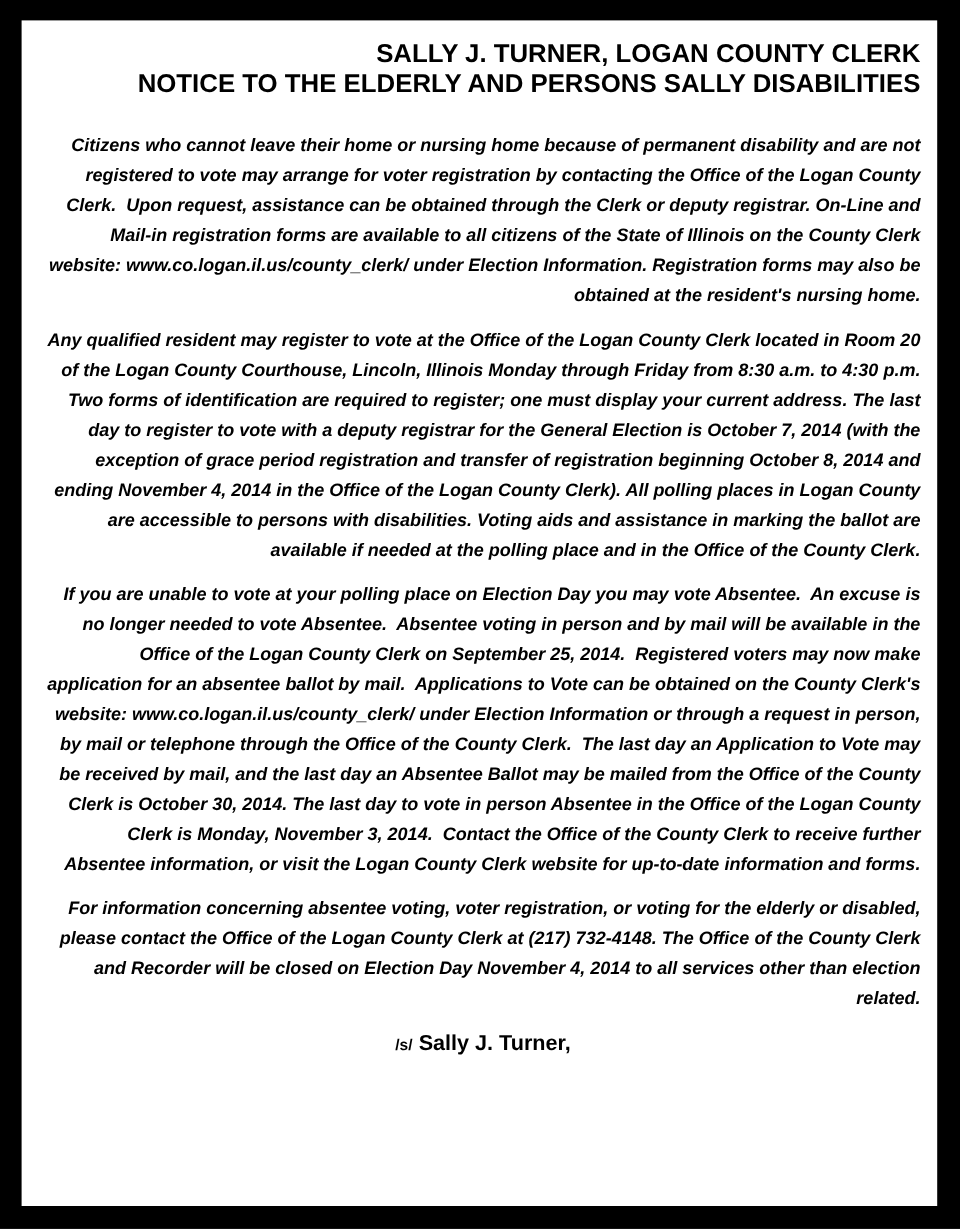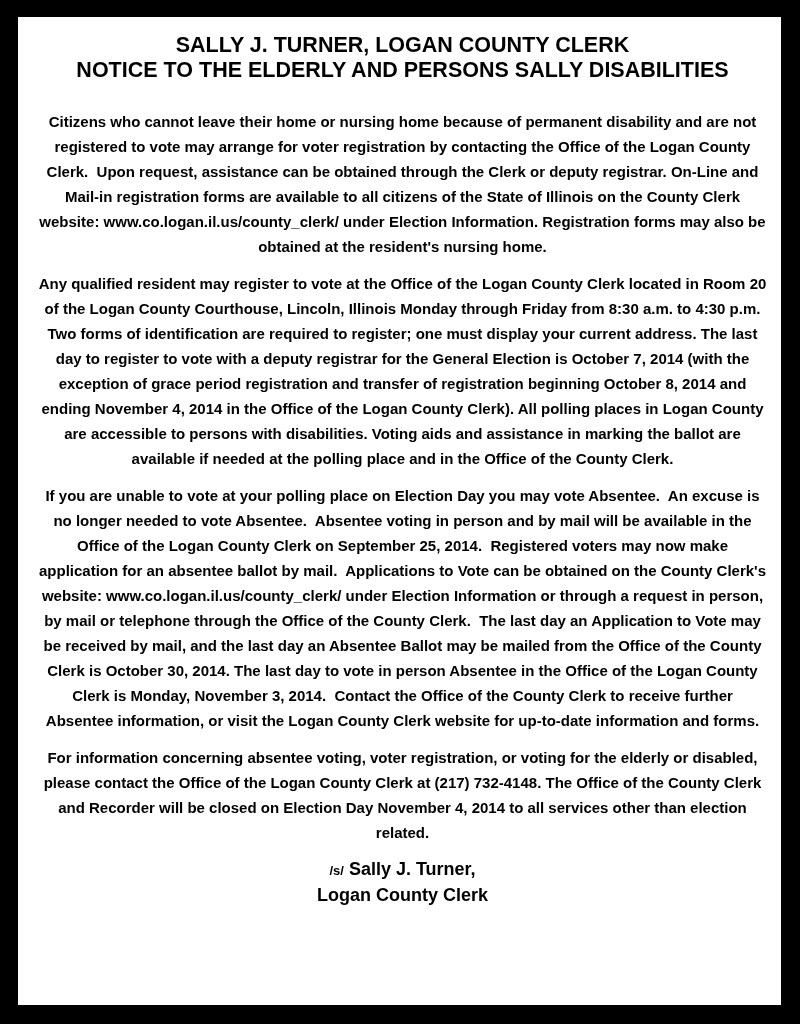--- a/index.html
+++ b/index.html
@@ -21,34 +21,35 @@
     width: 100%;
     height: 100%;
     background: #ffffff;
     padding: 16px 14px 0 20px;
     overflow: hidden;
     font-family: "Liberation Sans", "DejaVu Sans", sans-serif;
     font-weight: bold;
     color: #000000;
   }
   .doc-title {
-    text-align: center;
+    text-align: right;
     font-size: 21.5px;
     line-height: 25px;
     margin: 0 0 26px 0;
   }
   .doc-title .title-line {
     white-space: nowrap;
   }
   .para {
     font-size: 15px;
     line-height: 25px;
     margin: 0 0 12px 0;
     white-space: pre-wrap;
-    text-align: center;
+    text-align: right;
+    font-style: italic;
   }
   .signature {
     text-align: center;
     margin-top: 0;
     line-height: 24px;
     font-size: 18px;
   }
   .sig-mark {
     font-size: 13px;
   }
@@ -76,17 +77,16 @@
 
     <p class="para">If you are unable to vote at your polling place on Election Day you may vote Absentee.  An excuse is no longer needed to vote Absentee.  Absentee voting in person and by mail will be available in the Office of the Logan County Clerk on September 25, 2014.  Registered voters may now make application for an absentee ballot by mail.  Applications to Vote can be obtained on the County Clerk's website: www.co.logan.il.us/county_clerk/ under Election Information or through a request in person, by mail or telephone through the Office of the County Clerk.  The last day an Application to Vote may be received by mail, and the last day an Absentee Ballot may be mailed from the Office of the County Clerk is October 30, 2014. The last day to vote in person Absentee in the Office of the Logan County Clerk is Monday, November 3, 2014.  Contact the Office of the County Clerk to receive further Absentee information, or visit the Logan County Clerk website for up-to-date information and forms.</p>
 
     <p class="para">For information concerning absentee voting, voter registration, or voting for the elderly or disabled, please contact the Office of the Logan County Clerk at (217) 732-4148. The Office of the County Clerk and Recorder will be closed on Election Day November 4, 2014 to all services other than election related.</p>
 
     <div class="signature">
       <div>
         <span class="sig-mark">/s/</span>
         <span class="sig-name">Sally J. Turner,</span>
       </div>
-      <div class="sig-title">Logan County Clerk</div>
     </div>
 
   </div>
 </div>
 
 </body></html>

